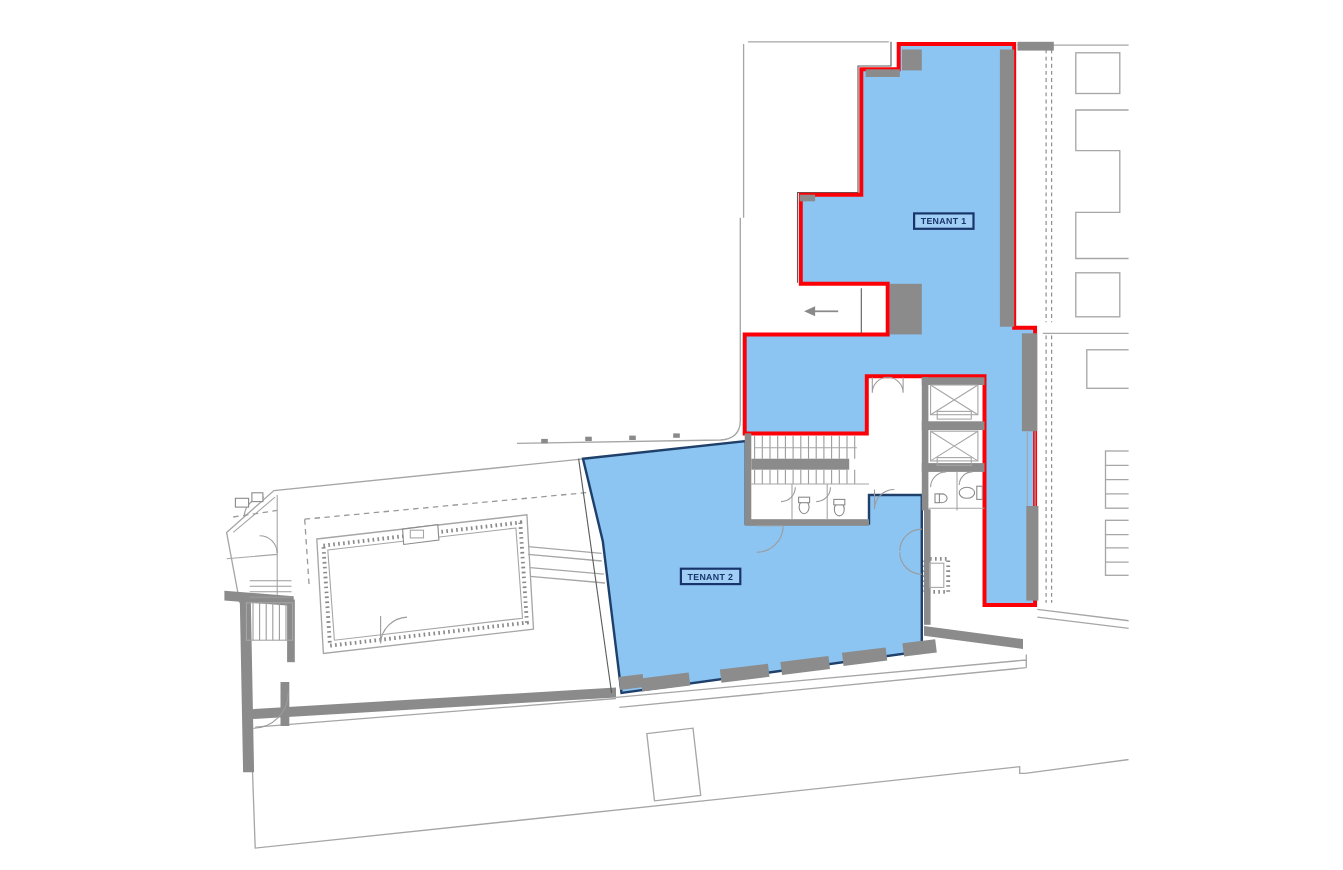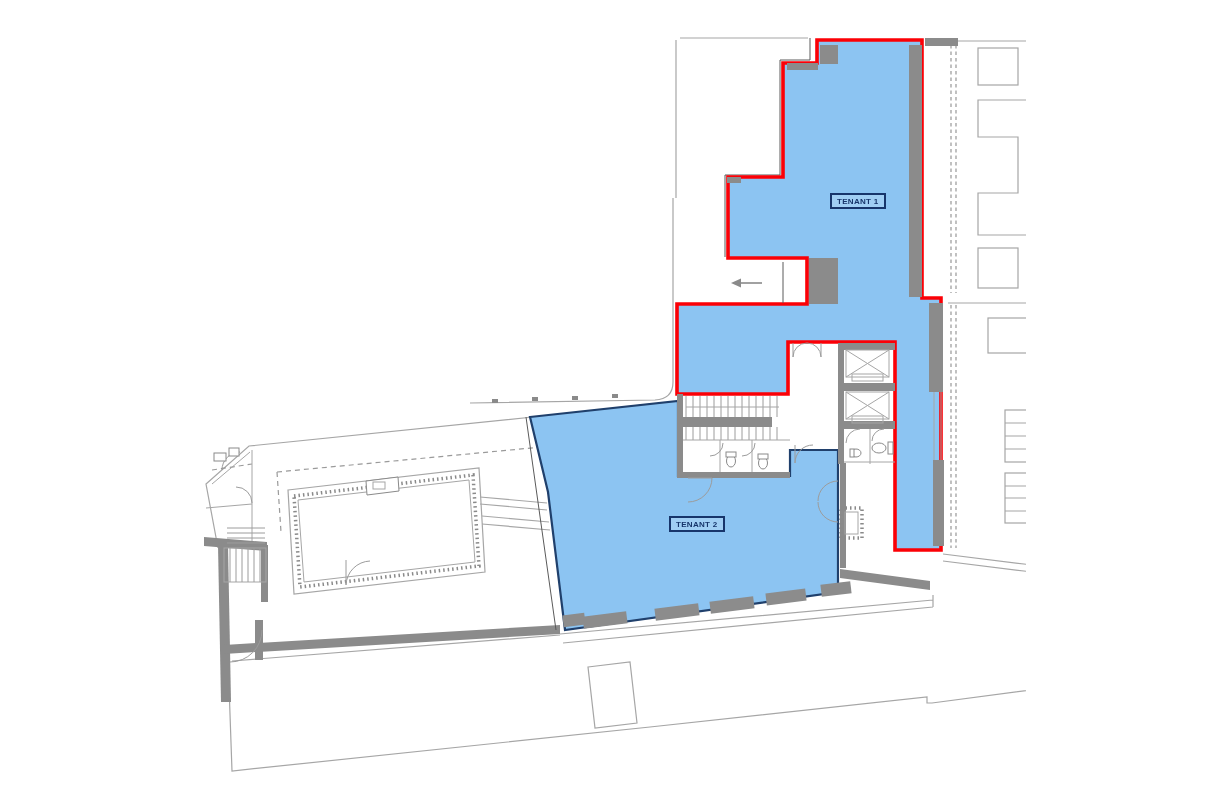--- a/index.html
+++ b/index.html
@@ -203,14 +203,14 @@
       <path class="arc" d="M838,481 A20,20 0 0 0 818,501 M838,522 A20,20 0 0 1 818,502"></path>
       <polygon class="wall" points="840,569 930,581 930,590 840,578"></polygon>
     </g>
 
     <path class="arc" d="M712,478 A24,24 0 0 1 688,502 M712,478 H688"></path>
   </g>
 
 </svg>
 
 <div class="plan-label" style="left:830px;top:193px">TENANT 1</div>
-<div class="plan-label" style="left:669px;top:516px">TENANT 2</div>
+<div class="plan-label" style="left:618px;top:516px">TENANT 2</div>
 </div>
 
 </body></html>

